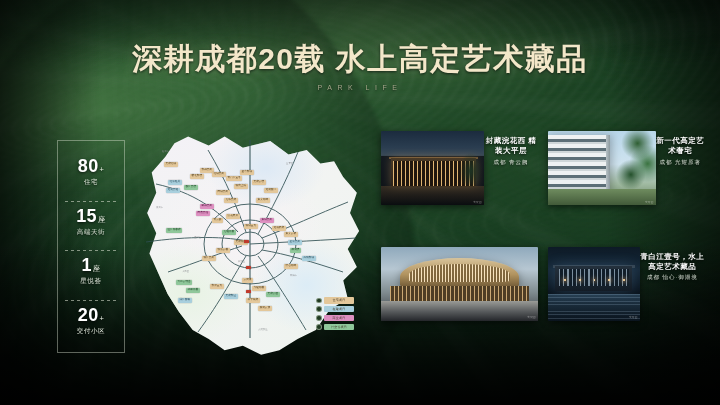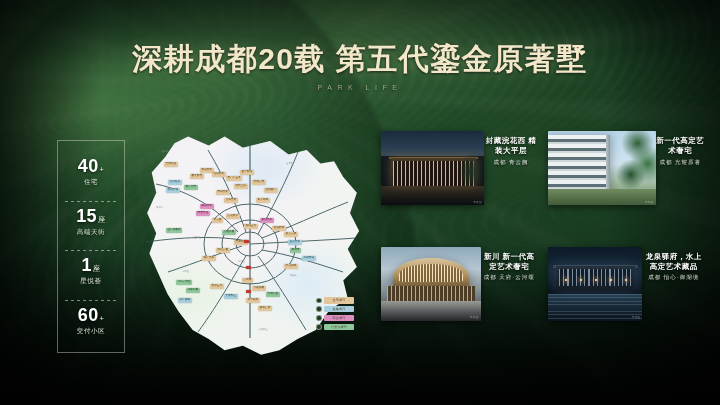--- a/index.html
+++ b/index.html
@@ -311,49 +311,49 @@
 <div class="stage">
 
   <div class="bg-base"></div>
   <div class="bg-swirl1"></div>
   <div class="bg-swirl2"></div>
   <div class="bg-swirl3"></div>
   <div class="bg-leaf"></div>
   <div class="bg-vignette"></div>
 
   <div class="title-wrap">
-    <div class="main-title">深耕成都20载 第五代鎏金原著墅</div>
+    <div class="main-title">深耕成都20载 水上高定艺术藏品</div>
     <div class="sub-title">PARK LIFE</div>
   </div>
 
   <div class="stats">
     <div class="stat">
       <div class="stat-num">
-        <span>40</span>
+        <span>80</span>
         <span class="stat-unit">+</span>
       </div>
       <div class="stat-label">住宅</div>
     </div>
     <div class="stat">
       <div class="stat-num">
         <span>15</span>
         <span class="stat-unit">座</span>
       </div>
       <div class="stat-label">高端天街</div>
     </div>
     <div class="stat">
       <div class="stat-num">
         <span>1</span>
         <span class="stat-unit">座</span>
       </div>
       <div class="stat-label">星悦荟</div>
     </div>
     <div class="stat">
       <div class="stat-num">
-        <span>60</span>
+        <span>20</span>
         <span class="stat-unit">+</span>
       </div>
       <div class="stat-label">交付小区</div>
     </div>
   </div>
 
   <div class="map-wrap">
     <div class="map-shape"></div>
 
     <svg class="roads" viewBox="0 0 228 225">
@@ -483,40 +483,36 @@
     </div>
 
     <div class="card">
       <div class="card-photo ph3">
         <div class="oval"></div>
           <div class="oval-inner"></div>
         <div class="base"></div>
           <div class="plaza"></div>
         <div class="photo-wm">实景图</div>
       </div>
-      <div class="card-cap">
-        <div class="cap-main">新川  新一代高定艺术奢宅</div>
-        <div class="cap-sub">成都  天府·云河颂</div>
-      </div>
     </div>
 
     <div class="card">
       <div class="card-photo ph4">
         <div class="eave"></div>
           <div class="pav"></div>
           <div class="glass"></div>
         <div class="lamp" style="left:18%"></div>
         <div class="lamp" style="left:34%"></div>
         <div class="lamp" style="left:50%"></div>
         <div class="lamp" style="left:66%"></div>
         <div class="lamp" style="left:82%"></div>
         <div class="water"></div>
           <div class="ripple"></div>
         <div class="photo-wm">实景图</div>
       </div>
       <div class="card-cap">
-        <div class="cap-main">龙泉驿府，水上高定艺术藏品</div>
+        <div class="cap-main">青白江壹号，水上高定艺术藏品</div>
         <div class="cap-sub">成都  怡心·御湖境</div>
       </div>
     </div>
 
   </div>
 </div>
 
 </body></html>

